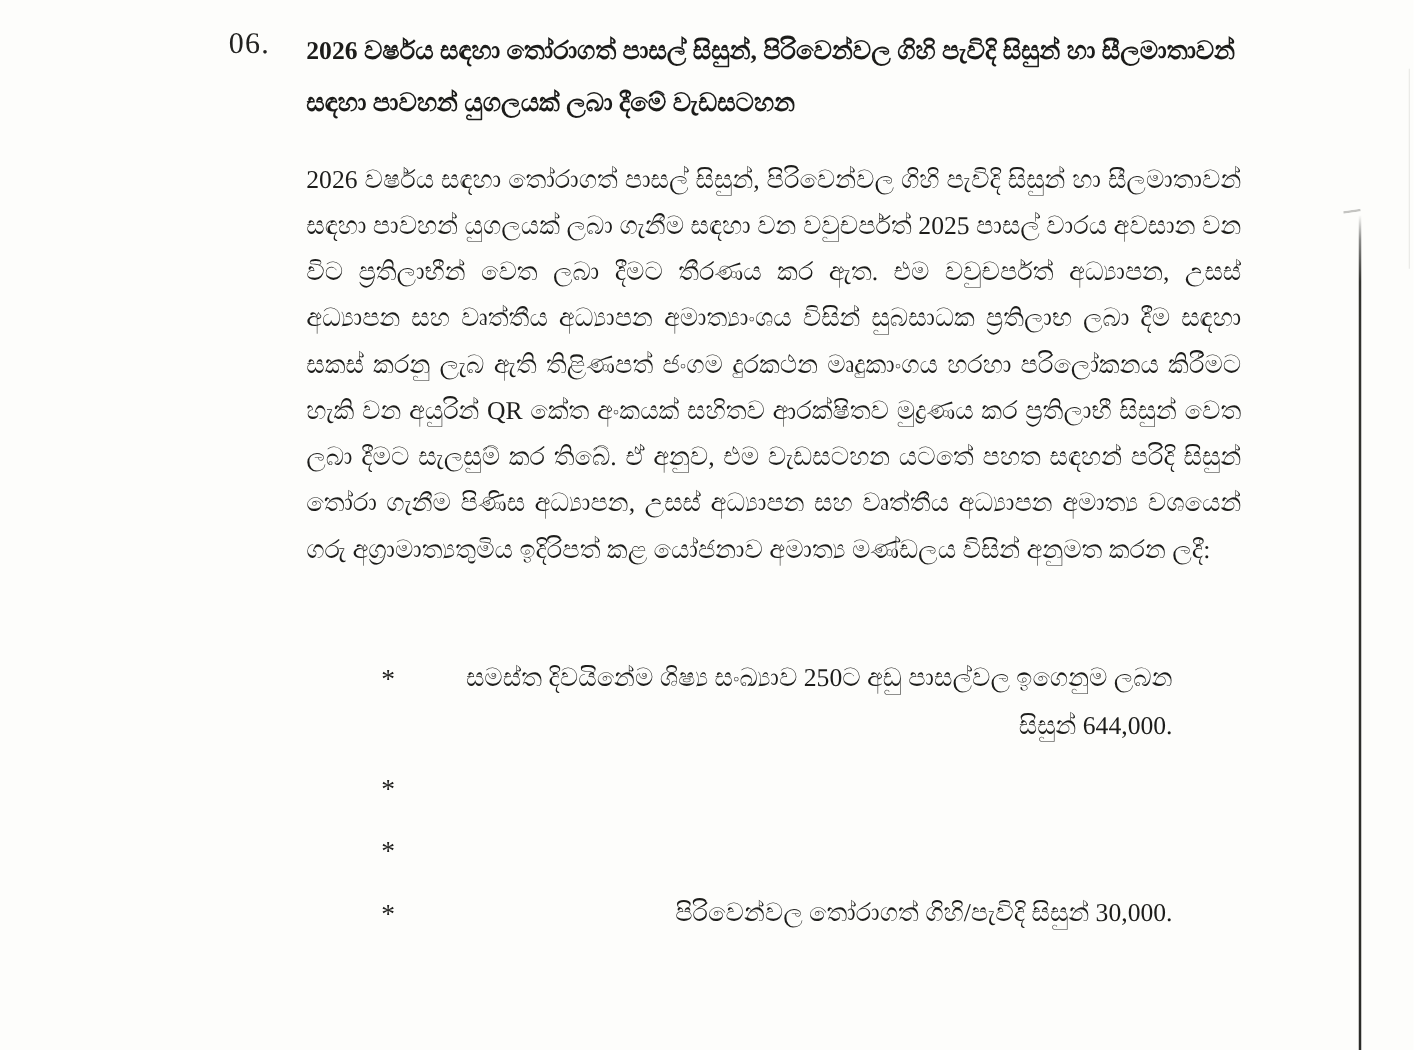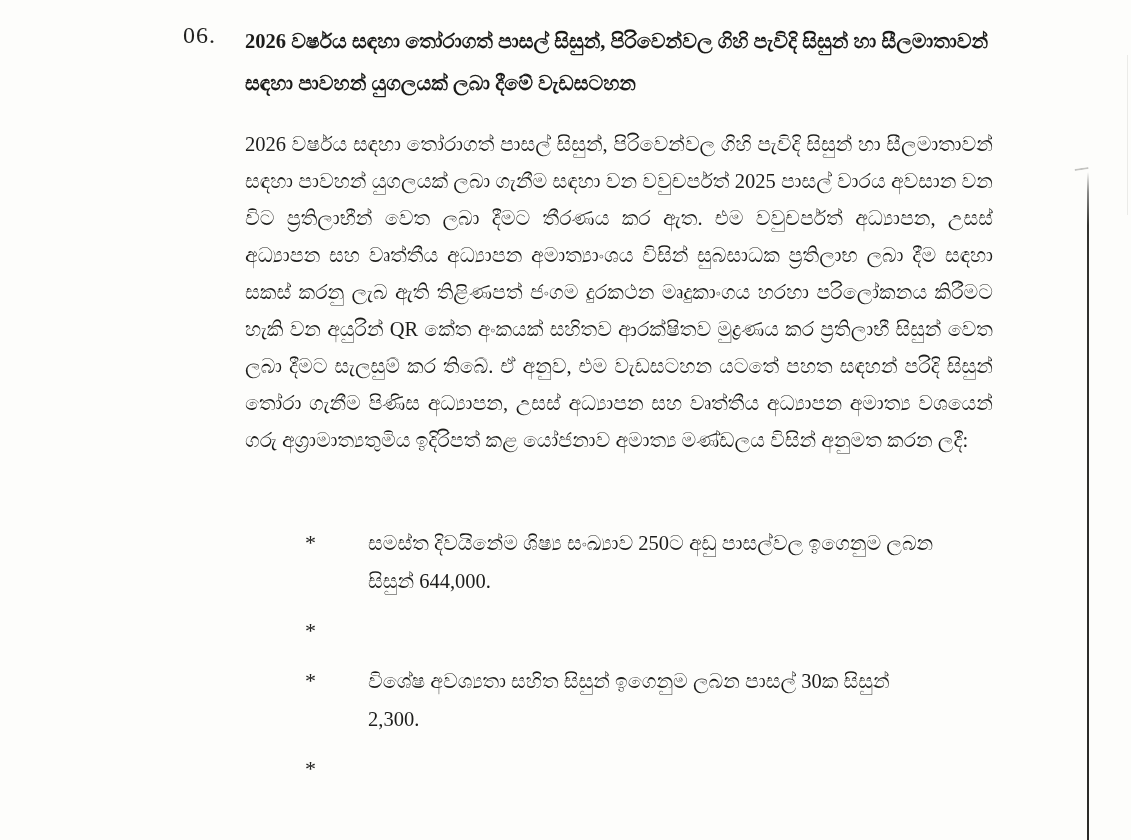--- a/index.html
+++ b/index.html
@@ -61,21 +61,21 @@
     flex: 0 0 63px;
     font-size: 22px;
     line-height: 38px;
     color: #222220;
   }
   .bullet-text {
     flex: 1 1 auto;
     max-width: 570px;
     font-size: 20.5px;
     line-height: 38px;
-    text-align: left;
+    text-align: right;
     color: #1d1d1b;
   }
   .scan-edge-line {
     position: absolute;
     left: 1087px;
     top: 172px;
     width: 2px;
     height: 668px;
     background: linear-gradient(to bottom, rgba(46,46,44,0) 0%, rgba(46,46,44,0.55) 3%, #33332f 8%, #2b2b28 100%);
   }
@@ -116,25 +116,25 @@
       <div class="bullet-marker">*</div>
       <div class="bullet-text">සමස්ත දිවයිනේම ශිෂ්‍ය සංඛ්‍යාව 250ට අඩු පාසල්වල ඉගෙනුම ලබන සිසුන් 644,000.</div>
     </div>
 
     <div class="bullet-item">
       <div class="bullet-marker">*</div>
     </div>
 
     <div class="bullet-item">
       <div class="bullet-marker">*</div>
-      <div class="bullet-text">විශේෂ අවශ්‍යතා සහිත සිසුන් ඉගෙනුම ලබන පාසල් 30ක සිසුන් 2,300.</div>
     </div>
 
     <div class="bullet-item">
       <div class="bullet-marker">*</div>
+      <div class="bullet-text">පිරිවෙන්වල තෝරාගත් ගිහි/පැවිදි සිසුන් 30,000.</div>
     </div>
 
   </div>
 
   <div class="scan-edge-hook"></div>
   <div class="scan-edge-line"></div>
   <div class="paper-artifact-right"></div>
 
 </div>
 

